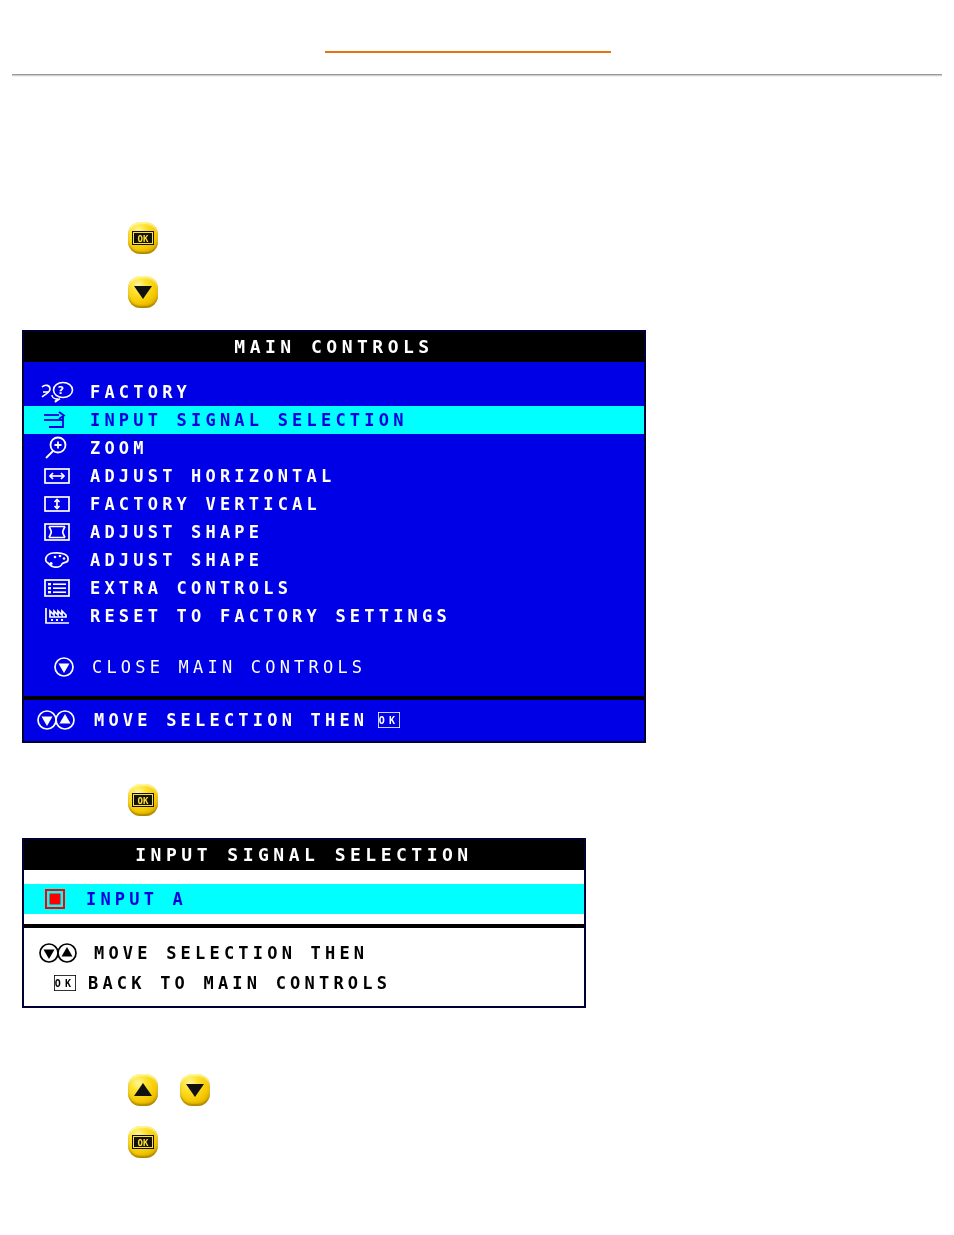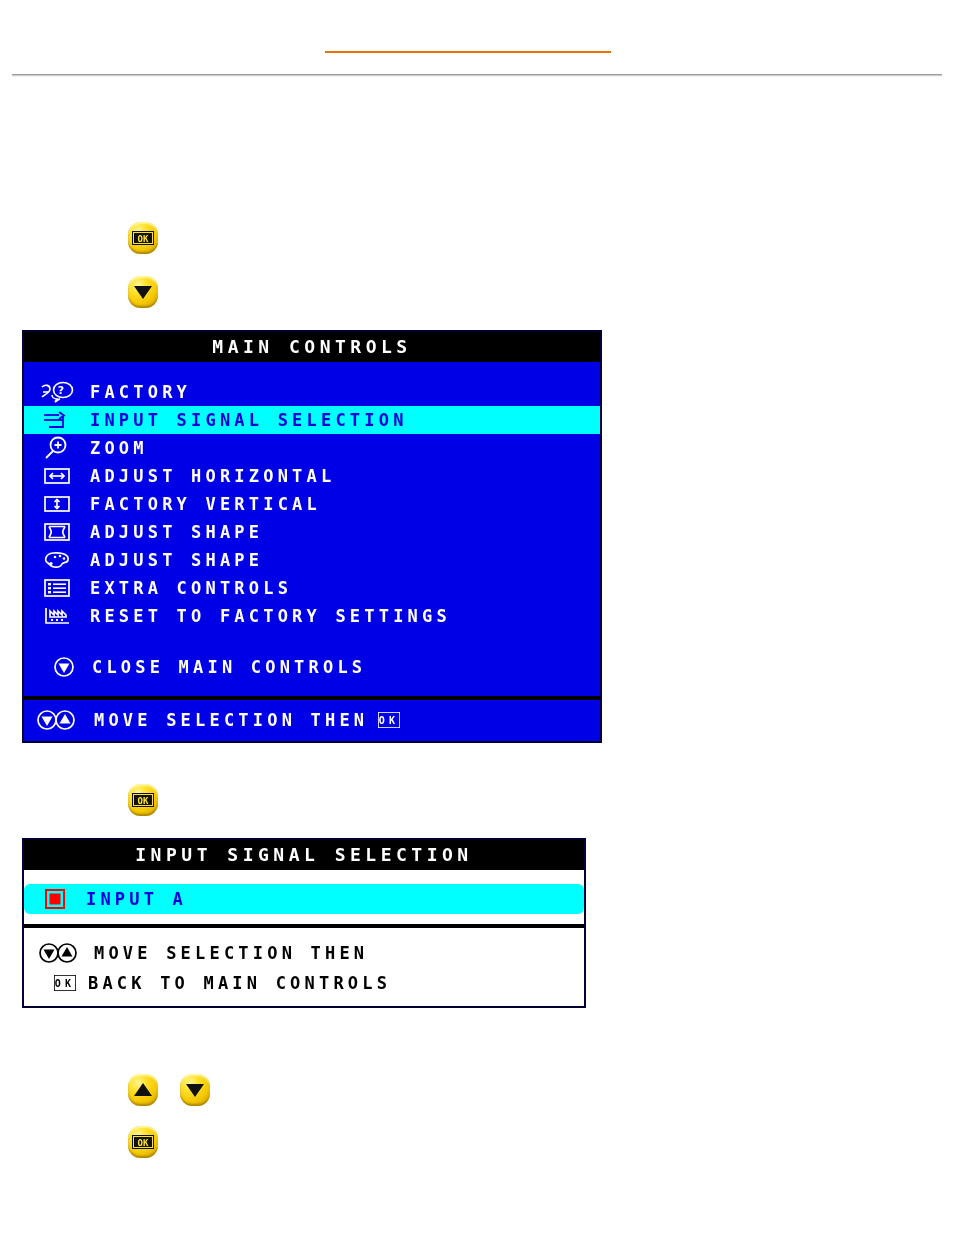--- a/index.html
+++ b/index.html
@@ -75,21 +75,21 @@
   }
   .osd-foot {
     overflow: hidden;
   }
   .divider-black {
     height: 4px;
     background: #000000;
   }
 
   
-  #main-controls { left: 22px; top: 330px; width: 580px; }
+  #main-controls { left: 22px; top: 330px; width: 624px; }
   #main-controls .osd-body { background: #0000e6; padding: 16px 0 14px 0; }
   #main-controls .osd-foot { background: #0000e6; padding: 4px 0 5px 0; }
 
   .mc-row {
     height: 28px;
     display: flex;
     align-items: center;
     padding-left: 14px;
     color: #ffffff;
     font-size: 17px;
@@ -110,21 +110,21 @@
   }
   .mc-spacer { height: 22px; }
   .mc-close {
     height: 30px;
     display: flex;
     align-items: center;
     padding-left: 28px;
     color: #ffffff;
     font-size: 17px;
     letter-spacing: 4.2px;
-    font-weight: bold;
+    font-weight: normal;
     white-space: nowrap;
     cursor: pointer;
   }
   .mc-close .mc-icon { width: 24px; flex: 0 0 24px; margin-right: 16px; display:flex; align-items:center; justify-content:center; }
   .mc-foot-line {
     height: 32px;
     display: flex;
     align-items: center;
     padding-left: 12px;
     color: #ffffff;
@@ -144,21 +144,20 @@
     height: 30px;
     display: flex;
     align-items: center;
     padding-left: 16px;
     color: #000000;
     font-size: 17px;
     letter-spacing: 4.2px;
     font-weight: bold;
     white-space: nowrap;
     cursor: pointer;
-    border-radius: 6px;
   }
   .is-row.selected { background: #00ffff; color: #0000dd; }
   .is-row .mc-icon {
     width: 30px;
     flex: 0 0 30px;
     display: flex;
     align-items: center;
     justify-content: center;
     margin-right: 16px;
   }

